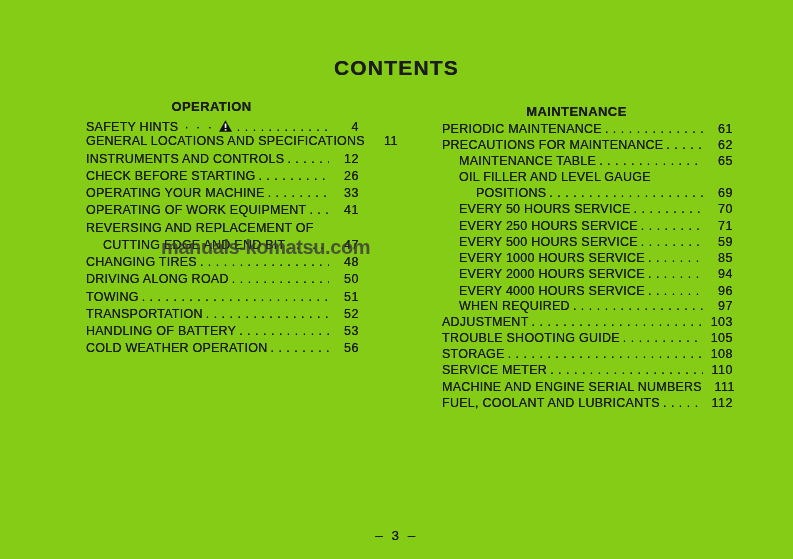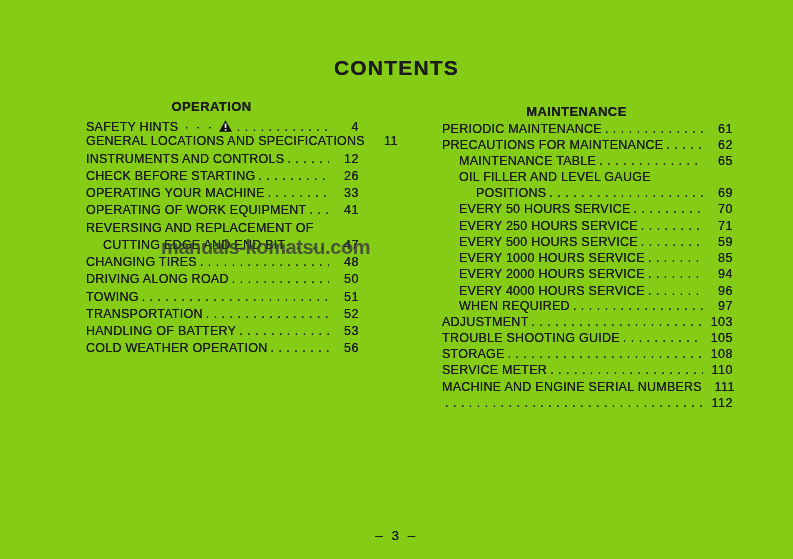--- a/index.html
+++ b/index.html
@@ -261,20 +261,21 @@
           <span class="lbl">SERVICE METER</span>
           <span class="leader"></span>
           <span class="pgnum">110</span>
         </div>
         <div class="row">
           <span class="lbl">MACHINE AND ENGINE SERIAL NUMBERS</span>
           <span class="leader"></span>
           <span class="pgnum">111</span>
         </div>
         <div class="row">
+          <span class="lbl">FUEL, COOLANT AND LUBRICANTS</span>
           <span class="leader"></span>
           <span class="pgnum">112</span>
         </div>
       </div>
   </div>
 
   <div class="watermark">manuals-komatsu.com</div>
 
   <div class="footer">– 3 –</div>
 

